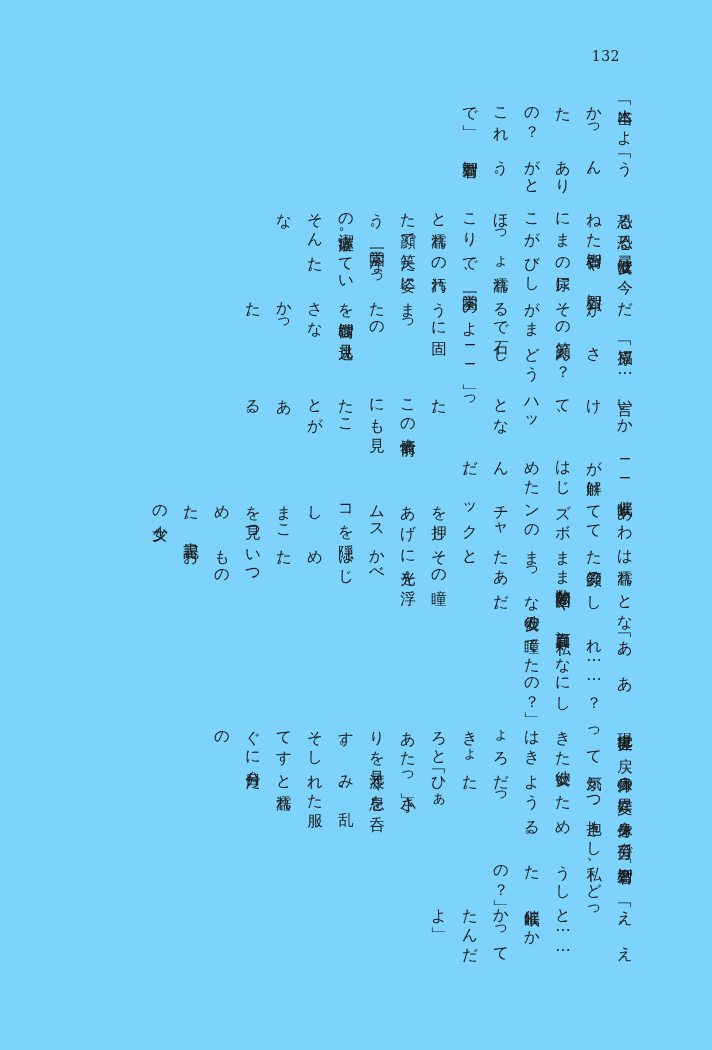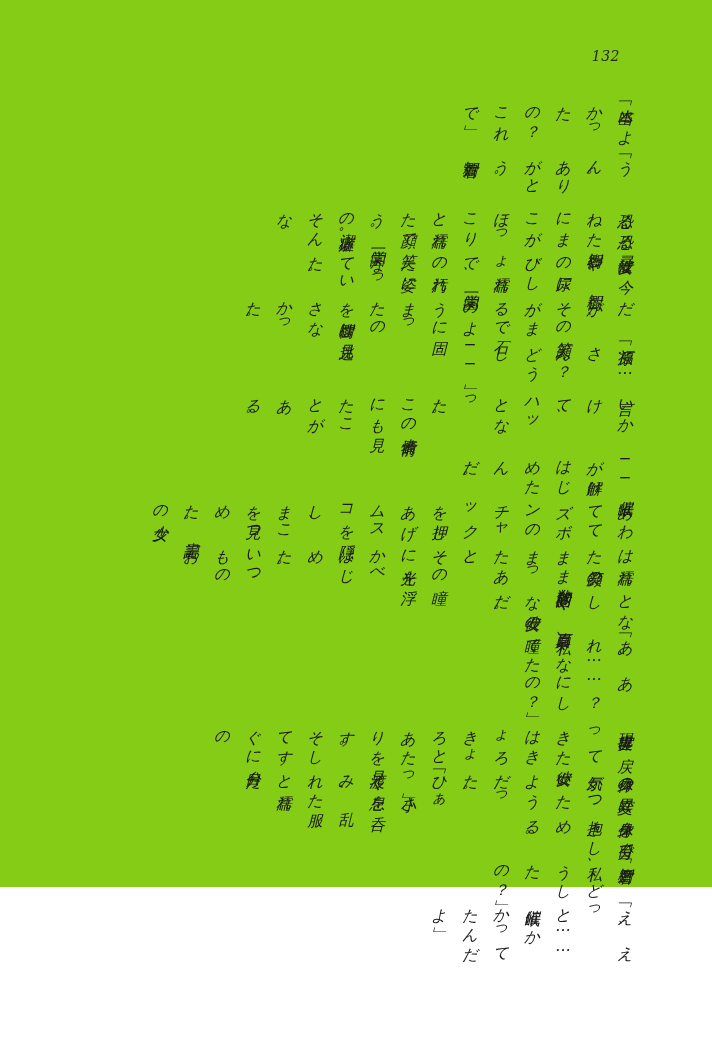--- a/index.html
+++ b/index.html
@@ -10,24 +10,23 @@
   body {
     width: 712px;
     height: 1050px;
     overflow: hidden;
     font-family: "DejaVu Serif", "Liberation Serif", serif;
     color: #1a1a1a;
   }
   .page {
     position: relative;
     width: 712px;
-    height: 887px;
+    height: 1050px;
     box-sizing: border-box;
-    background: #84cc16;
-    font-style: italic;
+    background: #7dd3fc;
   }
   .page-number {
     position: absolute;
     top: 48px;
     right: 92px;
     font-size: 14px;
     font-family: "DejaVu Serif", "Liberation Serif", serif;
     color: #262626;
     letter-spacing: 0.5px;
   }

